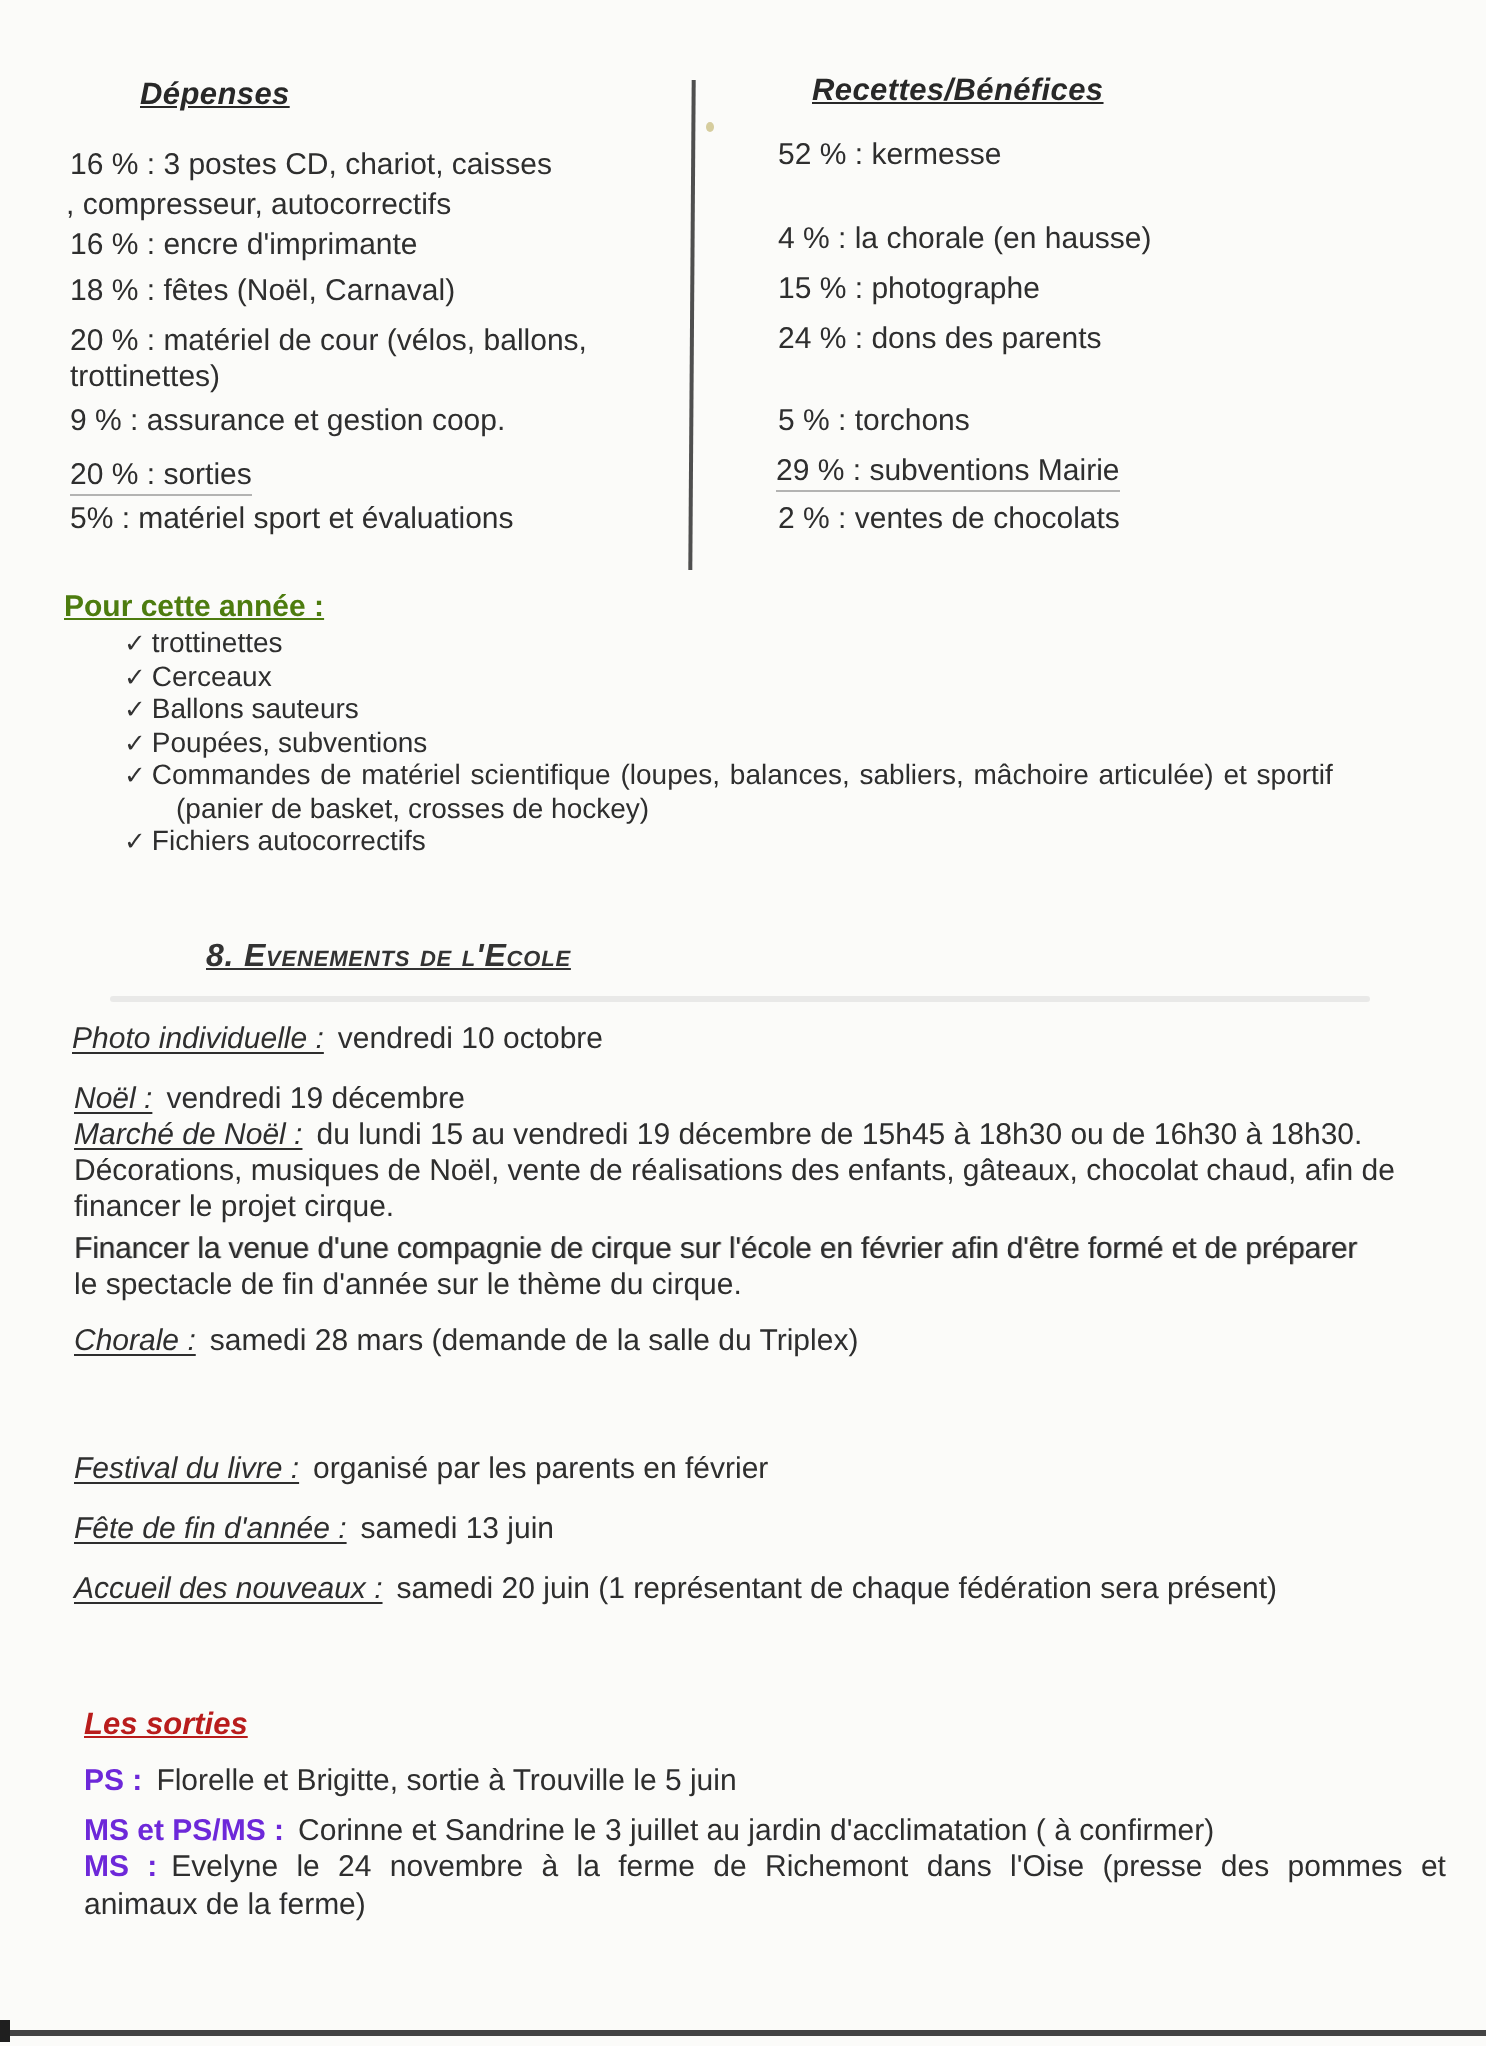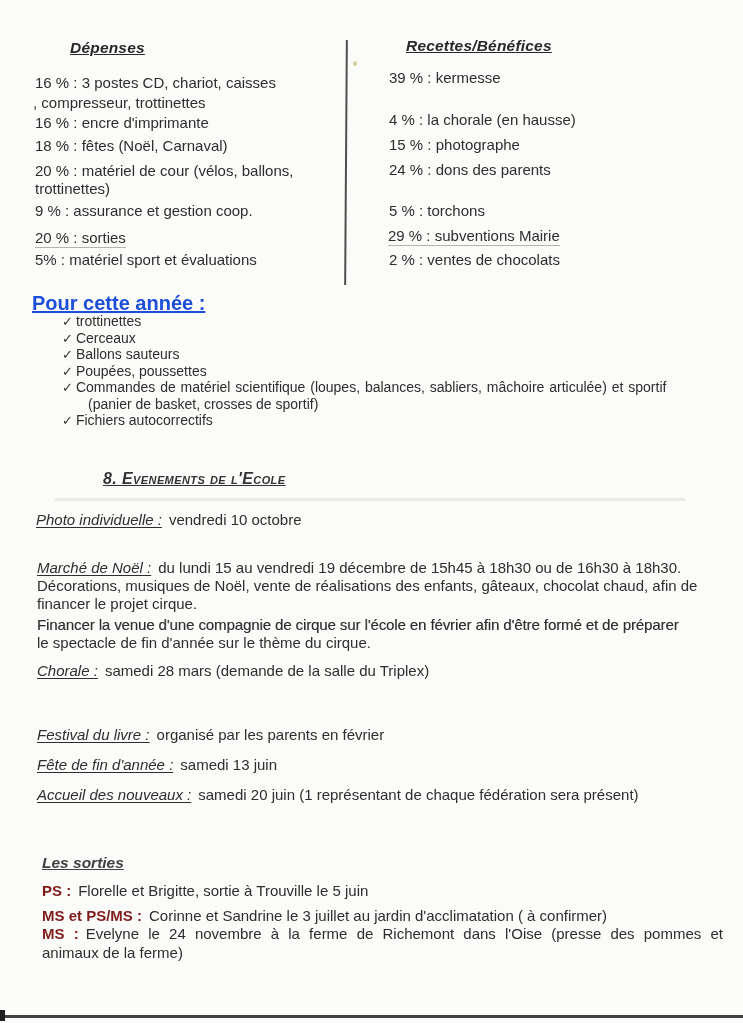--- a/index.html
+++ b/index.html
@@ -5,27 +5,27 @@
   html,body{margin:0;padding:0;}
   body{
     width:743px;height:1023px;position:relative;overflow:hidden;
     background:#fbfbf9;
     font-family:"Liberation Sans","DejaVu Sans",sans-serif;
     color:#2e2e2e;
   }
   .page{position:absolute;inset:0;}
   .line{position:absolute;white-space:nowrap;font-size:15px;line-height:19px;color:#2e2e2e;}
   .hdr{font-weight:700;font-style:italic;text-decoration:underline;font-size:15.5px;letter-spacing:.2px;color:#282828;}
-  .pctitle{font-weight:700;text-decoration:underline;font-size:20px;color:#1d4ed8;}
+  .pctitle{font-weight:700;text-decoration:underline;font-size:15px;color:#4d7c0f;}
   .cl{font-size:14px;line-height:17px;}
   .chk{margin-right:3px;font-size:13px;color:#333;}
   .heading{font-weight:700;font-style:italic;text-decoration:underline;font-variant:small-caps;font-size:16px;letter-spacing:.4px;color:#333;}
   .lbl{font-style:italic;text-decoration:underline;text-underline-offset:2px;margin-right:7px;}
-  .blbl{font-weight:700;margin-right:7px;color:#7f1d1d;}
-  .stitle{font-weight:700;font-style:italic;text-decoration:underline;font-size:15.5px;color:#404040;}
+  .blbl{font-weight:700;margin-right:7px;color:#6d28d9;}
+  .stitle{font-weight:700;font-style:italic;text-decoration:underline;font-size:15.5px;color:#b91c1c;}
   .fl{border-bottom:1px solid rgba(90,90,90,.45);}
   .wide{word-spacing:5px;}
   .cw{word-spacing:1px;}
   .smear{text-shadow:.5px 0 rgba(60,60,60,.4);letter-spacing:-.1px;}
   .vdiv{position:absolute;left:345px;top:40px;width:2px;height:245px;background:#4f4f4f;transform:rotate(.4deg);}
   .speck{position:absolute;left:353px;top:61px;width:4px;height:5px;border-radius:50%;background:#cfc48e;opacity:.85;}
   .smudge{position:absolute;left:55px;top:498px;width:630px;height:3px;background:#9a9a9a;opacity:.18;border-radius:2px;}
   .bbar{position:absolute;left:0;top:1015px;width:743px;height:3px;background:#434343;}
   .bblob{position:absolute;left:0;top:1010px;width:5px;height:11px;background:#1f1f1f;}
 </style>
@@ -33,52 +33,53 @@
 <body>
 
 <div class="page">
 
   <div class="line hdr" style="left:70px;top:38px">Dépenses</div>
   <div class="line hdr" style="left:406px;top:36px">Recettes/Bénéfices</div>
   <div class="vdiv"></div>
   <div class="speck"></div>
 
   <div class="line" style="left:35px;top:73px">16 % : 3 postes CD, chariot, caisses</div>
-  <div class="line" style="left:33px;top:93px">, compresseur, trottinettes</div>
+  <div class="line" style="left:33px;top:93px">, compresseur, autocorrectifs</div>
   <div class="line" style="left:35px;top:113px">16 % : encre d'imprimante</div>
   <div class="line" style="left:35px;top:136px">18 % : fêtes (Noël, Carnaval)</div>
   <div class="line" style="left:35px;top:161px">20 % : matériel de cour (vélos, ballons,</div>
   <div class="line" style="left:35px;top:179px">trottinettes)</div>
   <div class="line" style="left:35px;top:201px">9 % : assurance et gestion coop.</div>
   <div class="line fl" style="left:35px;top:228px">20 % : sorties</div>
   <div class="line" style="left:35px;top:250px">5% : matériel sport et évaluations</div>
 
-  <div class="line" style="left:389px;top:68px">39 % : kermesse</div>
+  <div class="line" style="left:389px;top:68px">52 % : kermesse</div>
   <div class="line" style="left:389px;top:110px">4 % : la chorale (en hausse)</div>
   <div class="line" style="left:389px;top:135px">15 % : photographe</div>
   <div class="line" style="left:389px;top:160px">24 % : dons des parents</div>
   <div class="line" style="left:389px;top:201px">5 % : torchons</div>
   <div class="line fl" style="left:388px;top:226px">29 % : subventions Mairie</div>
   <div class="line" style="left:389px;top:250px">2 % : ventes de chocolats</div>
 
   <div class="line pctitle" style="left:32px;top:294px">Pour cette année :</div>
 
   <div class="line cl" style="left:62px;top:313px"><span class="chk">✓</span><span>trottinettes</span></div>
   <div class="line cl" style="left:62px;top:330px"><span class="chk">✓</span><span>Cerceaux</span></div>
   <div class="line cl" style="left:62px;top:346px"><span class="chk">✓</span><span>Ballons sauteurs</span></div>
-  <div class="line cl" style="left:62px;top:363px"><span class="chk">✓</span><span>Poupées, poussettes</span></div>
+  <div class="line cl" style="left:62px;top:363px"><span class="chk">✓</span><span>Poupées, subventions</span></div>
   <div class="line cl cw" style="left:62px;top:379px"><span class="chk">✓</span><span>Commandes de matériel scientifique (loupes, balances, sabliers, mâchoire articulée) et sportif</span></div>
-  <div class="line cl" style="left:88px;top:396px"><span>(panier de basket, crosses de sportif)</span></div>
+  <div class="line cl" style="left:88px;top:396px"><span>(panier de basket, crosses de hockey)</span></div>
   <div class="line cl" style="left:62px;top:412px"><span class="chk">✓</span><span>Fichiers autocorrectifs</span></div>
 
   <div class="line heading" style="left:103px;top:469px">8. Evenements de l'Ecole</div>
   <div class="smudge"></div>
 
   <div class="line" style="left:36px;top:510px"><span class="lbl">Photo individuelle :</span><span>vendredi 10 octobre</span></div>
 
+  <div class="line" style="left:37px;top:540px"><span class="lbl">Noël :</span><span>vendredi 19 décembre</span></div>
   <div class="line" style="left:37px;top:558px"><span class="lbl">Marché de Noël :</span><span>du lundi 15 au vendredi 19 décembre de 15h45 à 18h30 ou de 16h30 à 18h30.</span></div>
   <div class="line" style="left:37px;top:576px">Décorations, musiques de Noël, vente de réalisations des enfants, gâteaux, chocolat chaud, afin de</div>
   <div class="line" style="left:37px;top:594px">financer le projet cirque.</div>
 
   <div class="line smear" style="left:37px;top:615px">Financer la venue d'une compagnie de cirque sur l'école en février afin d'être formé et de préparer</div>
   <div class="line" style="left:37px;top:633px">le spectacle de fin d'année sur le thème du cirque.</div>
 
   <div class="line" style="left:37px;top:661px"><span class="lbl">Chorale :</span><span>samedi 28 mars (demande de la salle du Triplex)</span></div>
   <div class="line" style="left:37px;top:725px"><span class="lbl">Festival du livre :</span><span>organisé par les parents en février</span></div>
   <div class="line" style="left:37px;top:755px"><span class="lbl">Fête de fin d'année :</span><span>samedi 13 juin</span></div>

